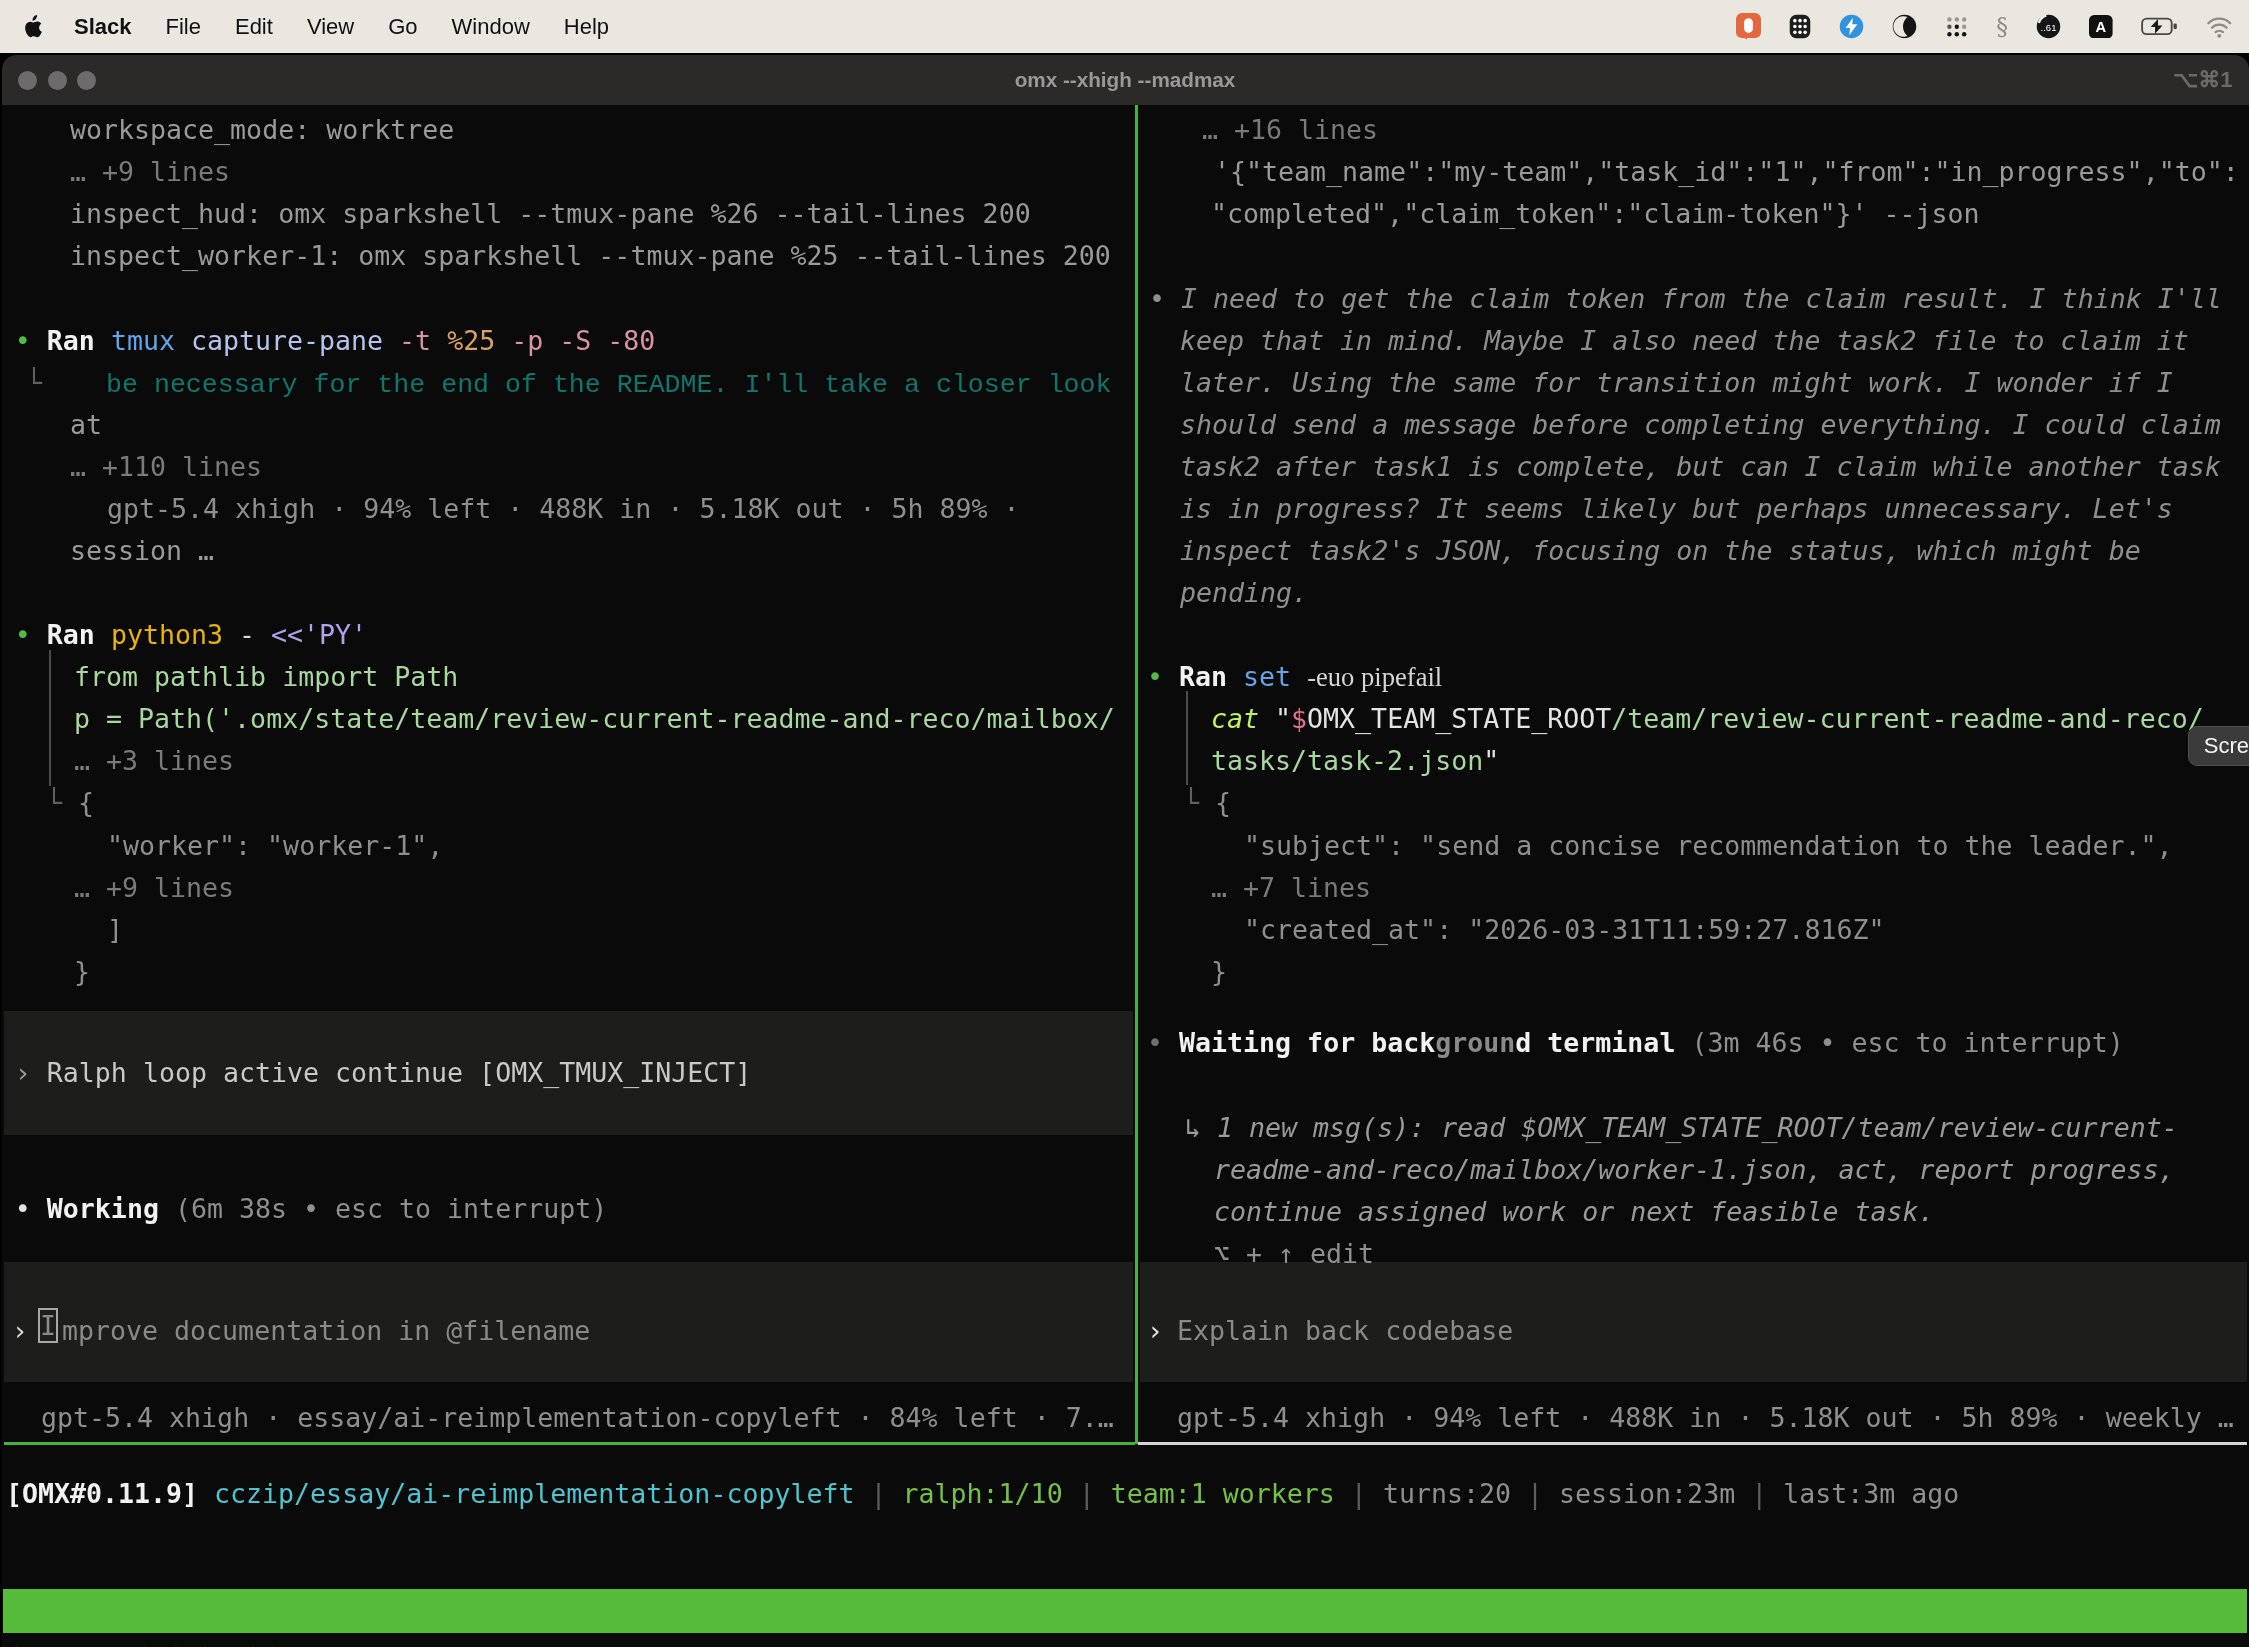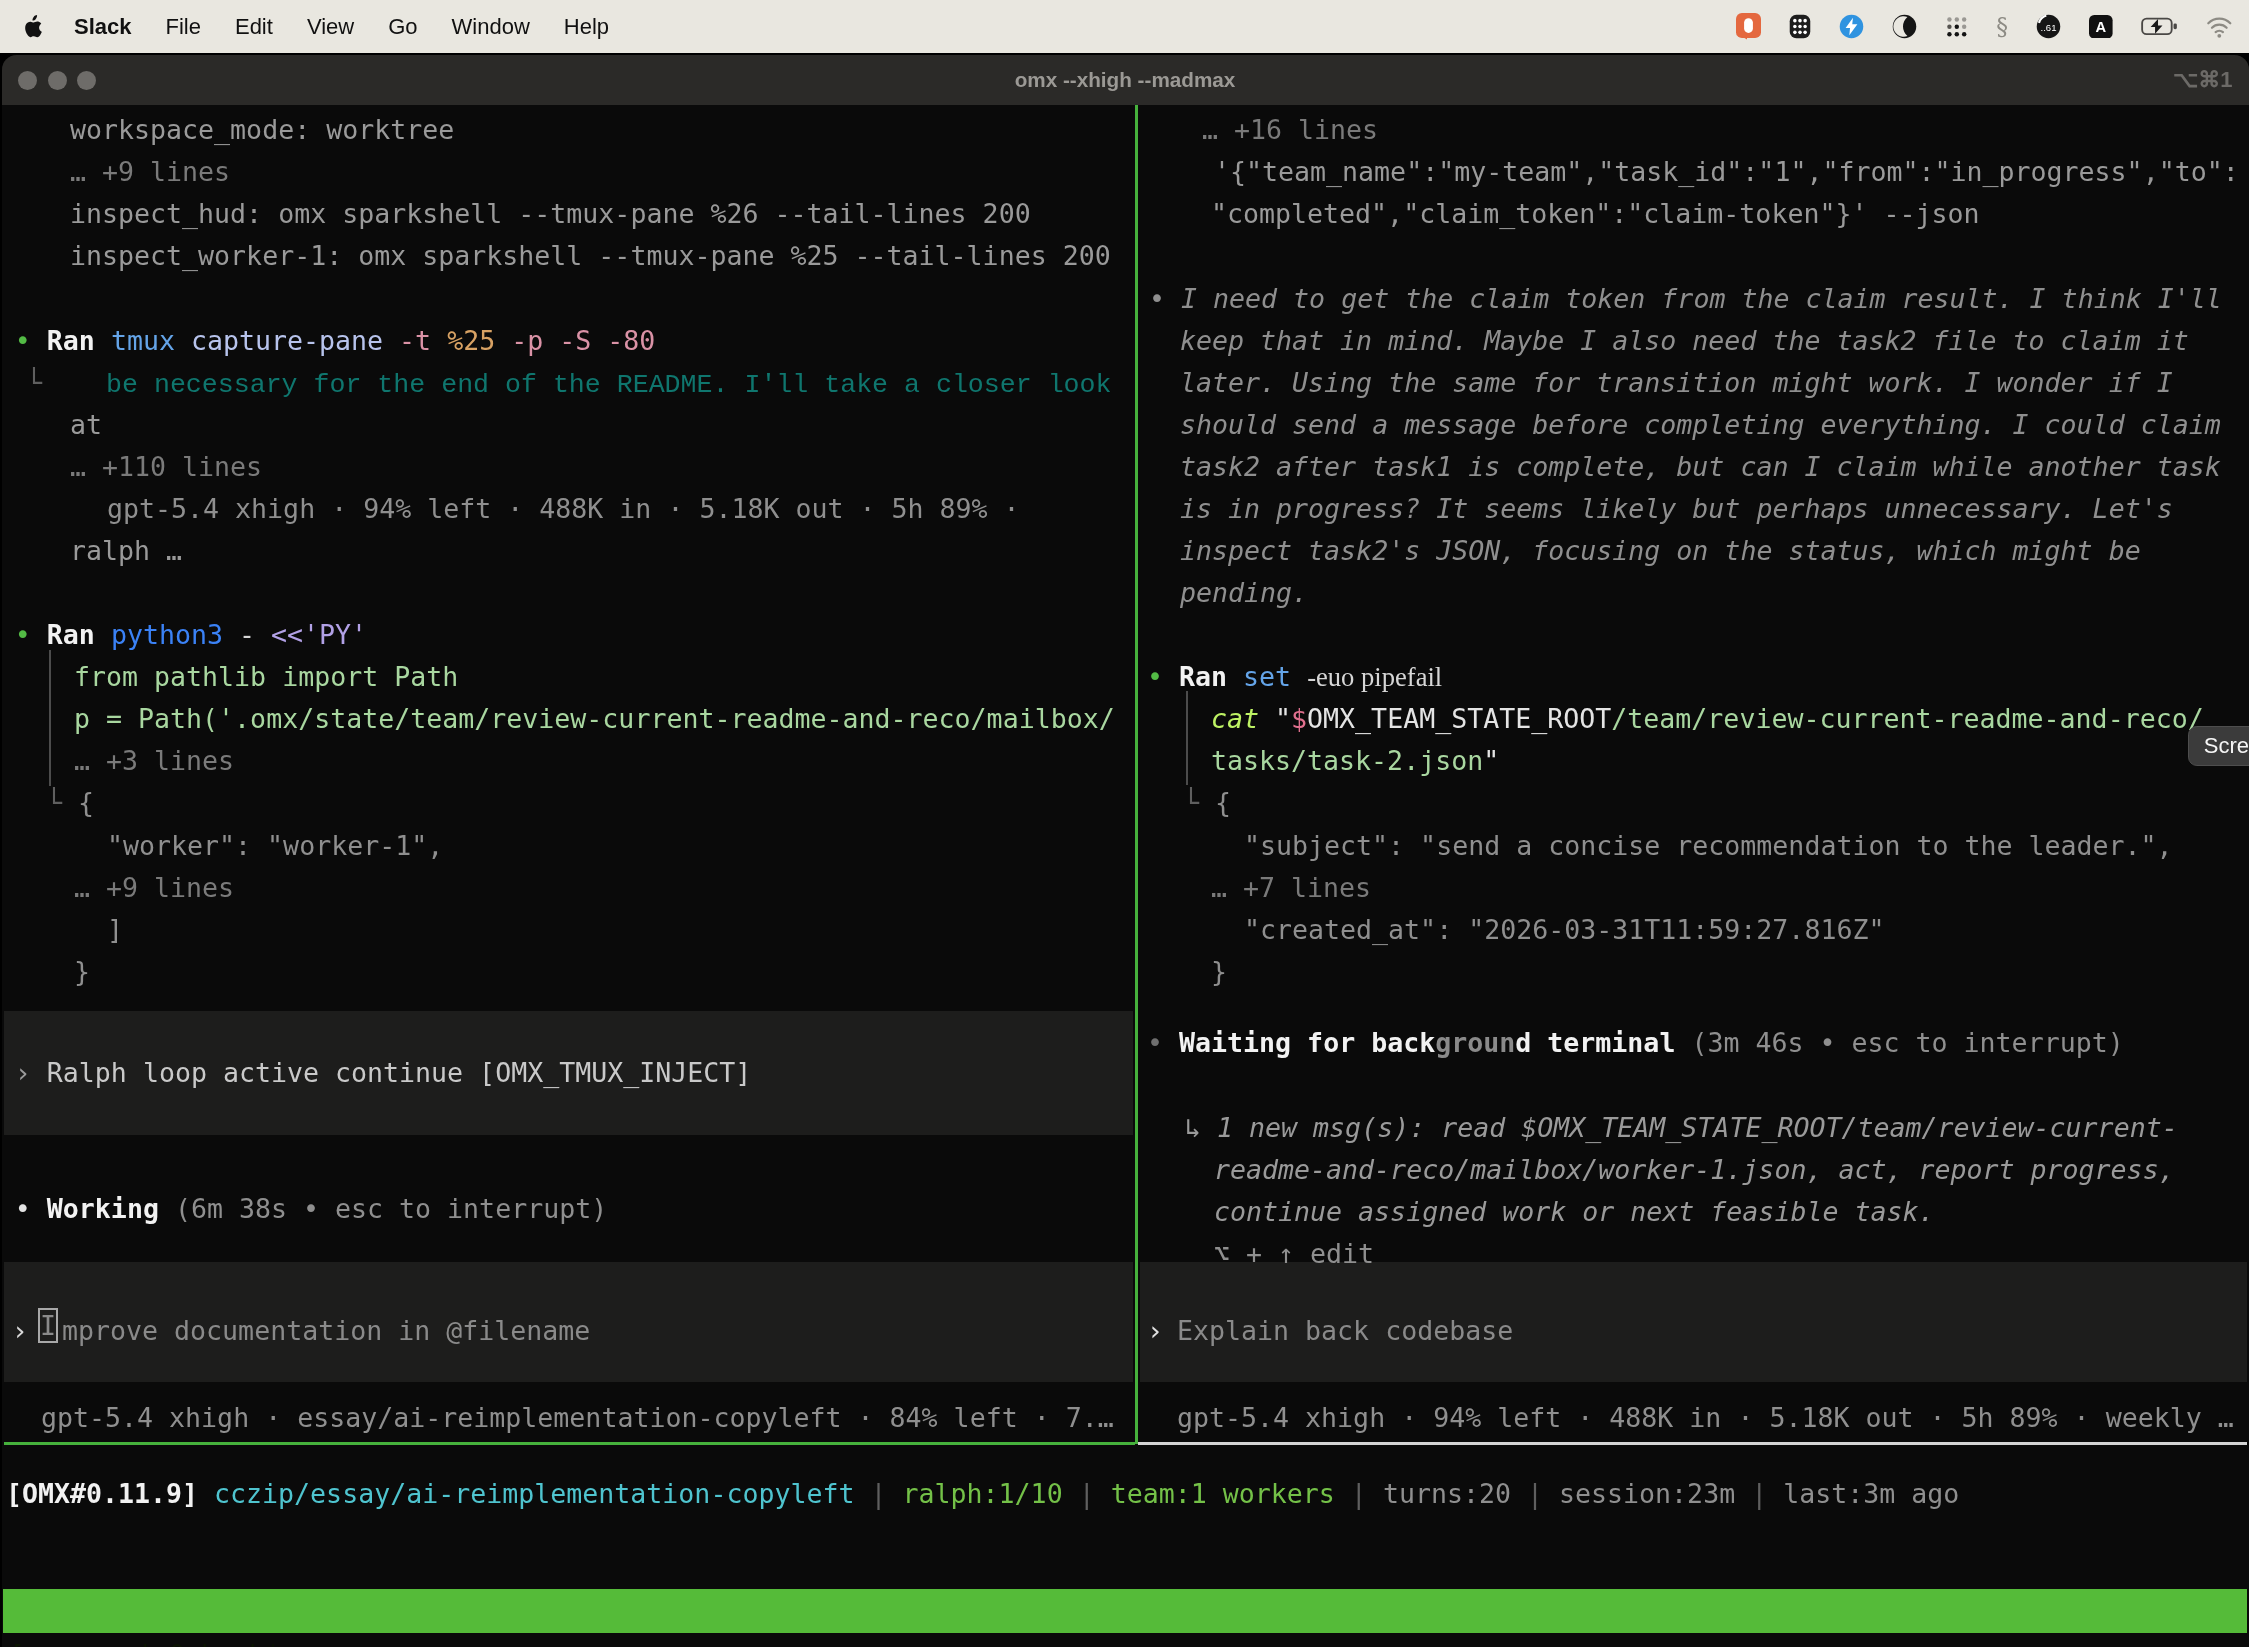--- a/index.html
+++ b/index.html
@@ -180,22 +180,22 @@
     <div>
       <div class="ln" style="top:109px;left:70px">workspace_mode: worktree</div>
       <div class="ln dim" style="top:151px;left:70px">… +9 lines</div>
       <div class="ln" style="top:193px;left:70px">inspect_hud: omx sparkshell --tmux-pane %26 --tail-lines 200</div>
       <div class="ln" style="top:235px;left:70px">inspect_worker-1: omx sparkshell --tmux-pane %25 --tail-lines 200</div>
       <div class="ln" style="top:320px;left:14.8px"><span style="color: rgb(83, 187, 69);">• </span><span style="color: rgb(242, 242, 242); font-weight: bold;">Ran </span><span style="color: rgb(100, 164, 232);">tmux </span><span style="color: rgb(183, 195, 236);">capture-pane </span><span style="color: rgb(218, 146, 166);">-t </span><span style="color: rgb(216, 162, 100);">%25 </span><span style="color: rgb(218, 146, 166);">-p </span><span style="color: rgb(218, 146, 166);">-S </span><span style="color: rgb(218, 146, 166);">-80</span></div>
       <div class="ln" style="top:362px;left:26px"><span style="color: rgb(95, 95, 95);">└    </span><span style="color: #0f766e; font-family: Liberation Mono, monospace;">be necessary for the end of the README. I'll take a closer look</span></div>
       <div class="ln" style="top:404px;left:70px">at</div>
       <div class="ln dim" style="top:446px;left:70px">… +110 lines</div>
       <div class="ln mid" style="top:488px;left:107px">gpt-5.4 xhigh · 94% left · 488K in · 5.18K out · 5h 89% ·</div>
-      <div class="ln" style="top:530px;left:70px">ralph …</div>
-      <div class="ln" style="top:614px;left:14.8px"><span style="color: rgb(83, 187, 69);">• </span><span style="color: rgb(242, 242, 242); font-weight: bold;">Ran </span><span style="color: #3b82f6;">python3 </span><span style="color: rgb(214, 214, 214);">- </span><span style="color: rgb(178, 161, 230);">&lt;&lt;</span><span style="color: rgb(178, 161, 230);">'PY'</span></div>
+      <div class="ln" style="top:530px;left:70px">session …</div>
+      <div class="ln" style="top:614px;left:14.8px"><span style="color: rgb(83, 187, 69);">• </span><span style="color: rgb(242, 242, 242); font-weight: bold;">Ran </span><span style="color: #eab308;">python3 </span><span style="color: rgb(214, 214, 214);">- </span><span style="color: rgb(178, 161, 230);">&lt;&lt;</span><span style="color: rgb(178, 161, 230);">'PY'</span></div>
       <div class="ln cg" style="top:656px;left:74px">from pathlib import Path</div>
       <div class="ln cg" style="top:698px;left:74px">p = Path('.omx/state/team/review-current-readme-and-reco/mailbox/</div>
       <div class="ln dim" style="top:740px;left:74px">… +3 lines</div>
       <div class="ln" style="top:782px;left:46px"><span style="color: rgb(95, 95, 95);">└ </span><span style="color: rgb(143, 143, 143);">{</span></div>
       <div class="ln mid" style="top:825px;left:107px">"worker": "worker-1",</div>
       <div class="ln dim" style="top:867px;left:74px">… +9 lines</div>
       <div class="ln mid" style="top:909px;left:107px">]</div>
       <div class="ln mid" style="top:951px;left:74px">}</div>
       <div class="ln" style="top:1052px;left:14.8px"><span style="color: rgb(154, 154, 154);">› </span><span style="color: rgb(201, 201, 201);">Ralph loop active continue [OMX_TMUX_INJECT]</span></div>
       <div class="ln" style="top:1188px;left:14.8px"><span style="color: rgb(228, 228, 228);">• </span><span style="color: rgb(242, 242, 242); font-weight: bold;">Working</span><span style="color: rgb(143, 143, 143);"> (6m 38s • esc to interrupt)</span></div>

